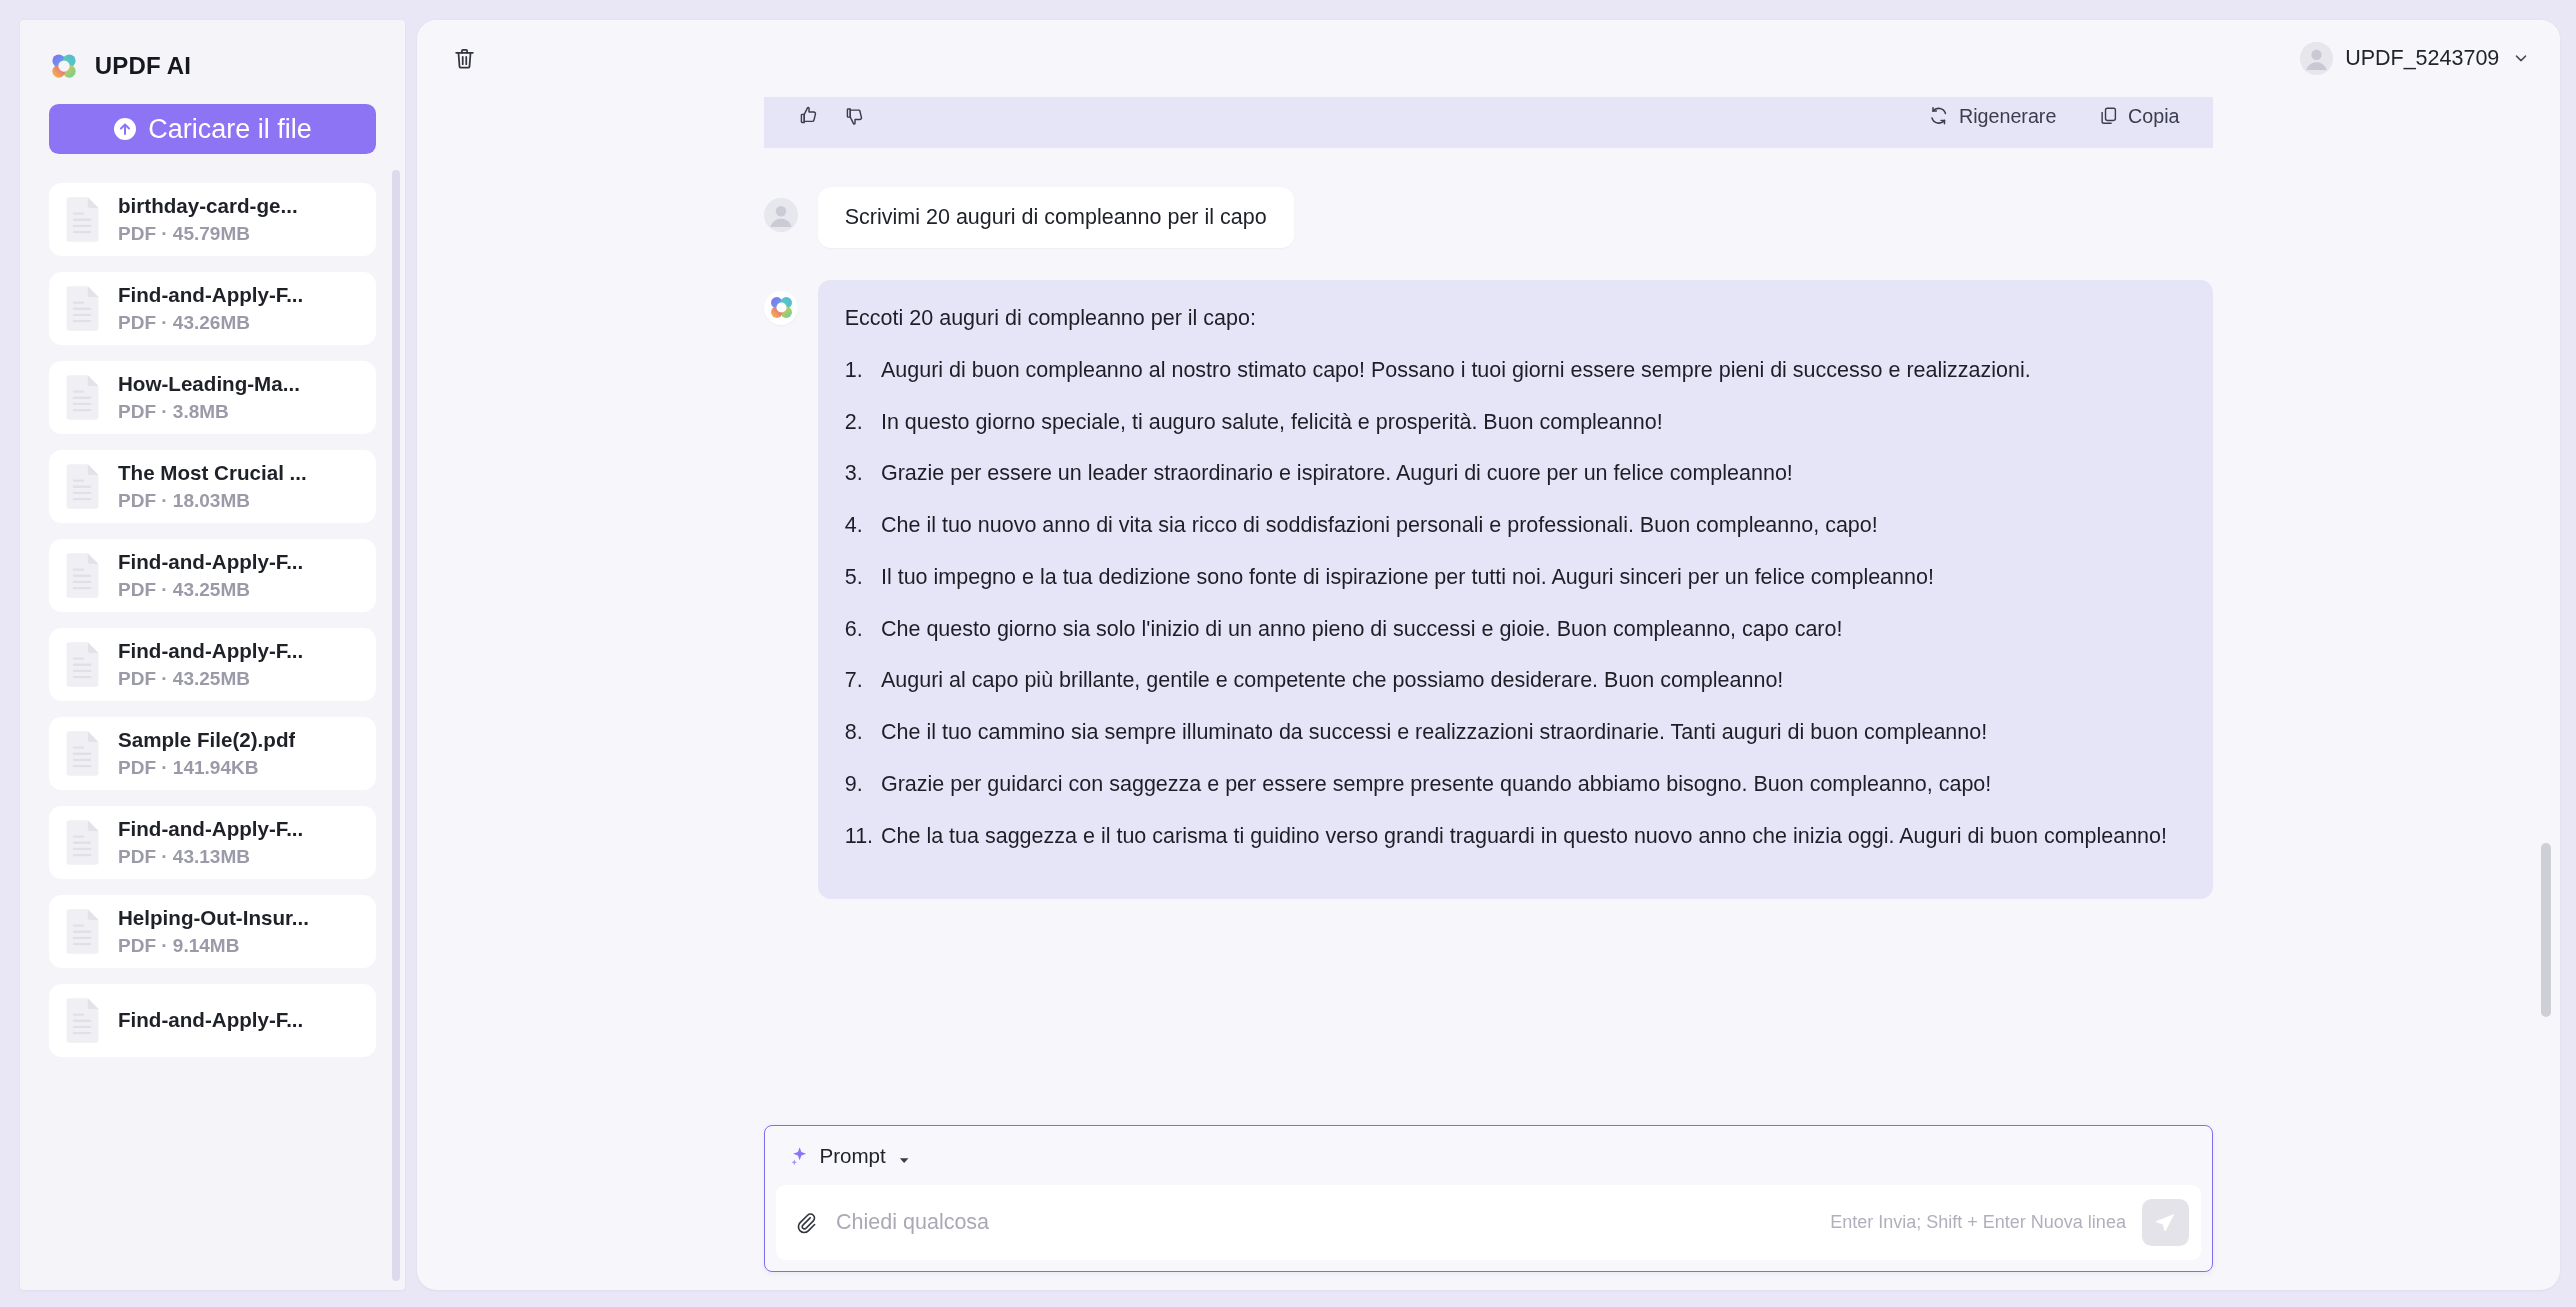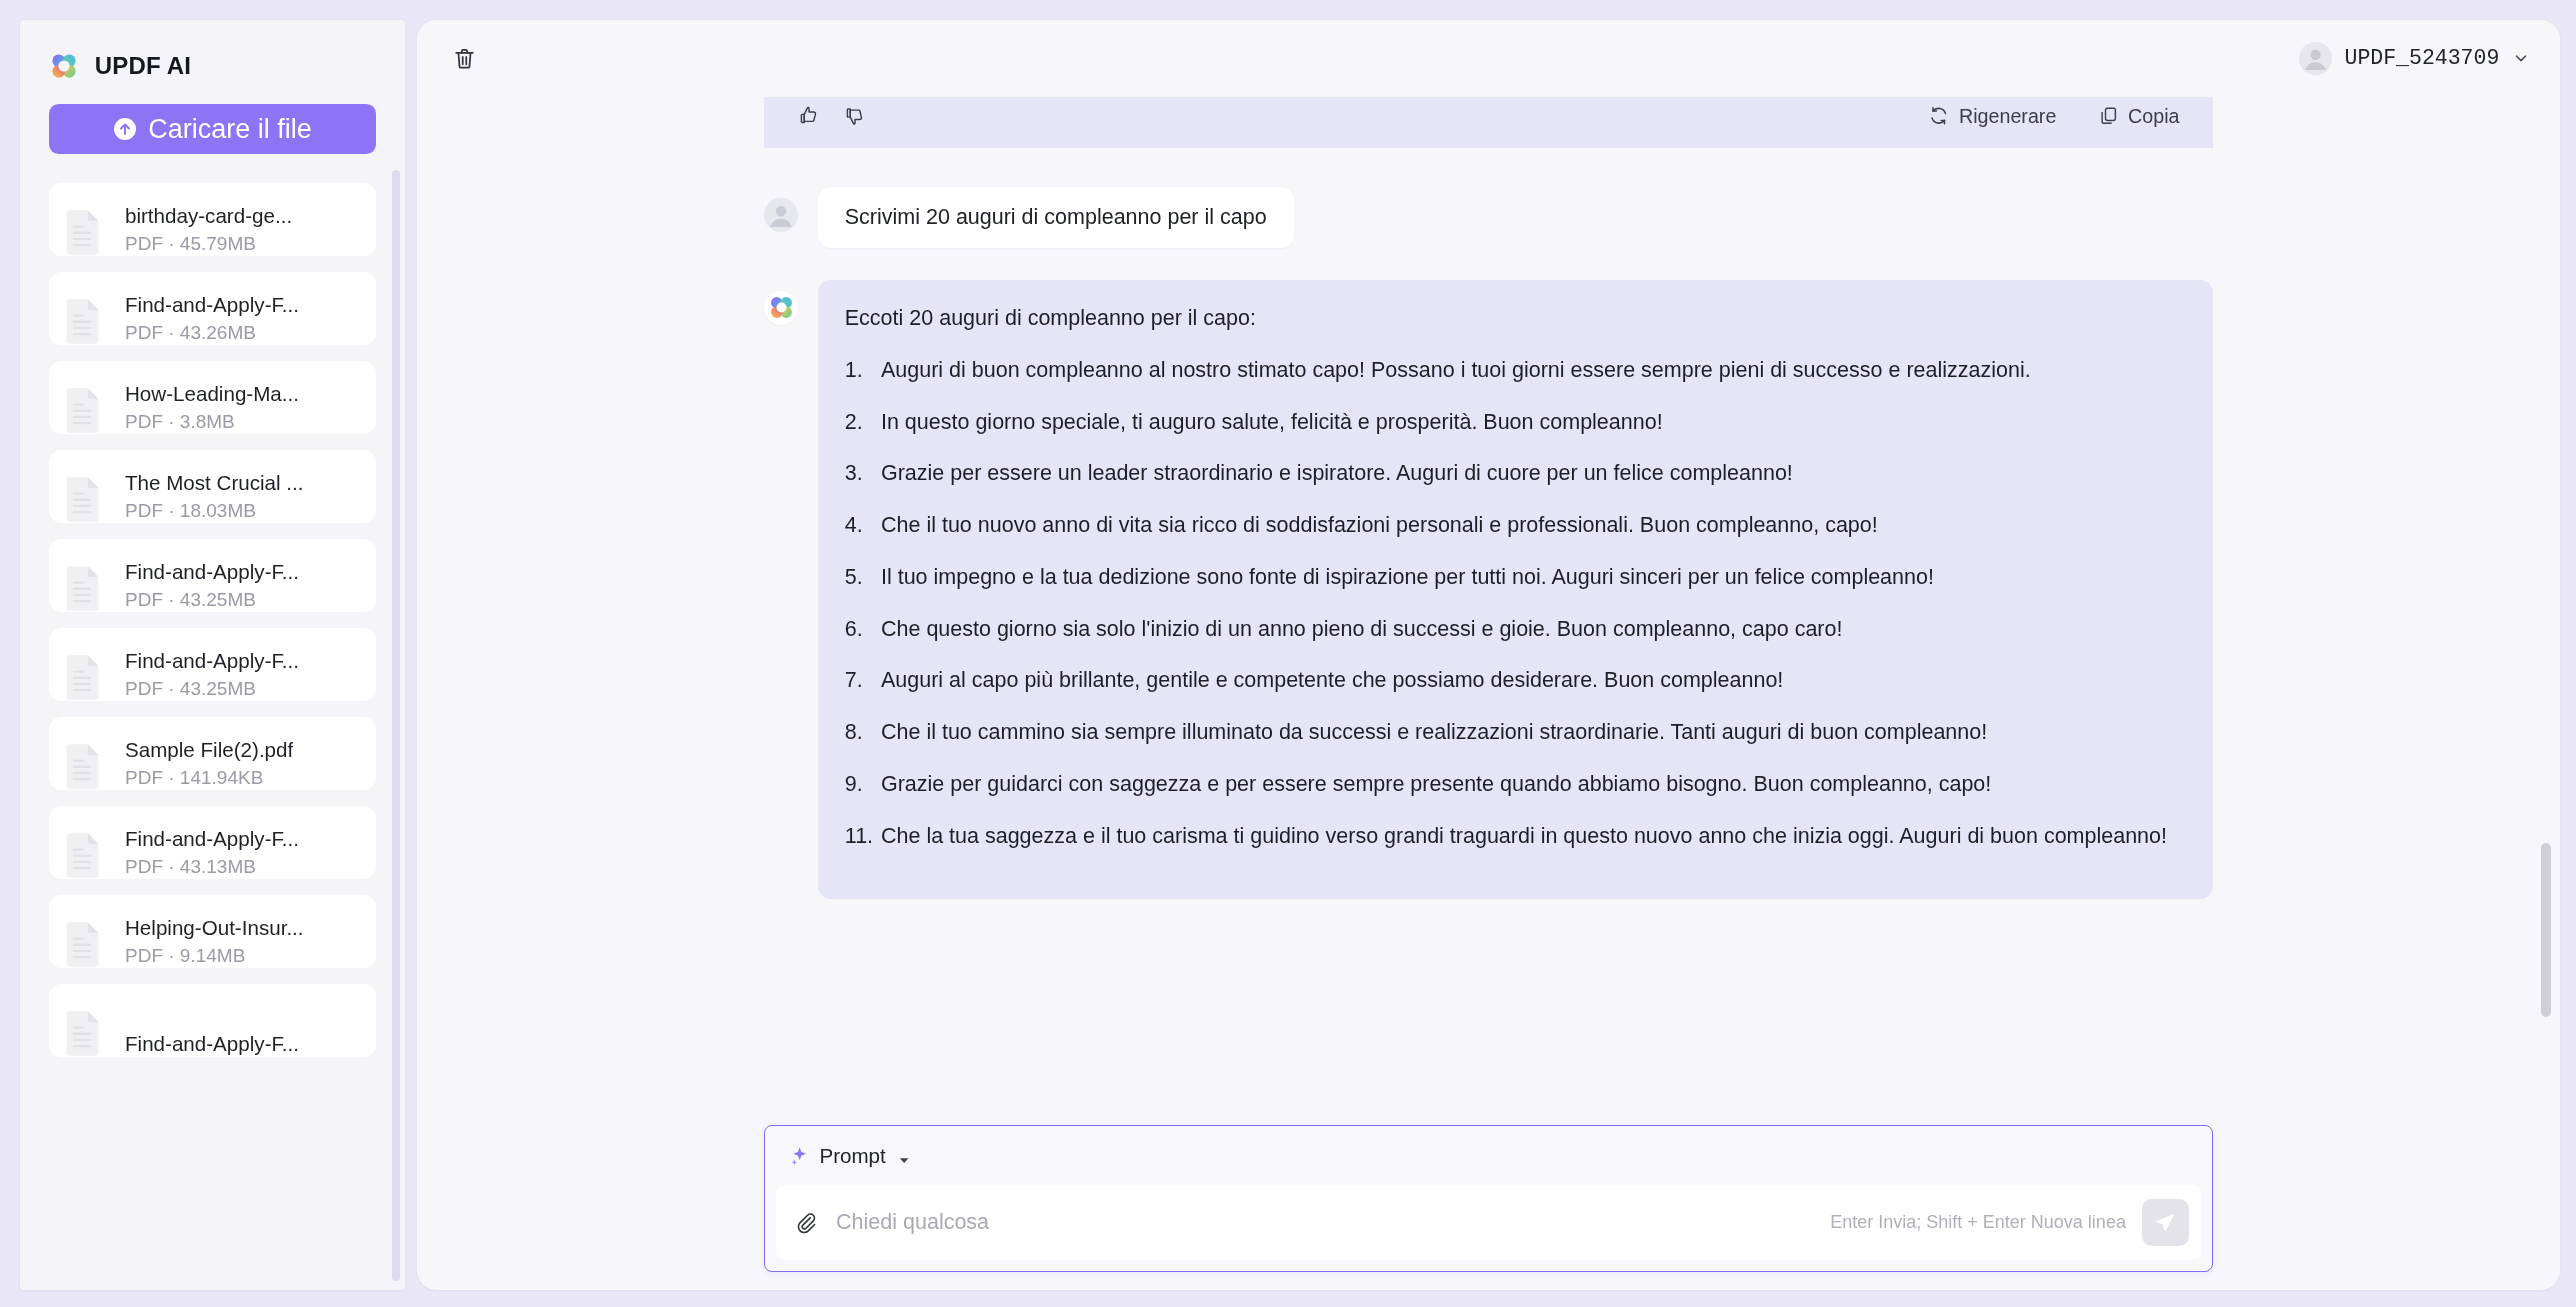--- a/index.html
+++ b/index.html
@@ -67,24 +67,25 @@
     top: 163px; left: 0; right: 0; bottom: 0;
     padding: 0 29px 0 29px;
     overflow: hidden;
   }
   .file-card {
     background: #ffffff;
     border-radius: 12.5px;
     height: 73px;
     margin-bottom: 16px;
     display: flex;
-    align-items: flex-end;
-    gap: 23px;
+    align-items: center;
+    gap: 16px;
     padding: 0 19.7px 0 14.3px;
     cursor: pointer;
+    font-weight: bold;
   }
   .file-ico { width: 39px; height: 47px; flex: 0 0 39px; display:block; }
   .file-meta { min-width: 0; }
   .file-name {
     font-size: 20.6px;
     color: #1f2128;
     white-space: nowrap;
     overflow: hidden;
     line-height: 1.25;
   }
@@ -123,21 +124,21 @@
     background: #f7f7fb;
   }
   .trash-btn {
     width: 41px; height: 41px;
     display: flex; align-items: center; justify-content: center;
     background: transparent; border: none; cursor: pointer;
   }
   .trash-ico { width: 25px; height: 25px; display:block; }
   .user-chip {
     display: flex; align-items: center; gap: 12.5px;
-    cursor: pointer; padding: 5.4px 7.2px; font-family: Liberation Mono, monospace;
+    cursor: pointer; padding: 5.4px 7.2px;
   }
   .avatar-sm {
     width: 33px; height: 33px; border-radius: 50%;
     background: #e6e6ec; display:block; overflow:hidden;
   }
   .user-name { font-size: 21.5px; color: #22242c; }
   .caret { width: 18px; height: 18px; display:block; }
 
   
   .chat-area {

